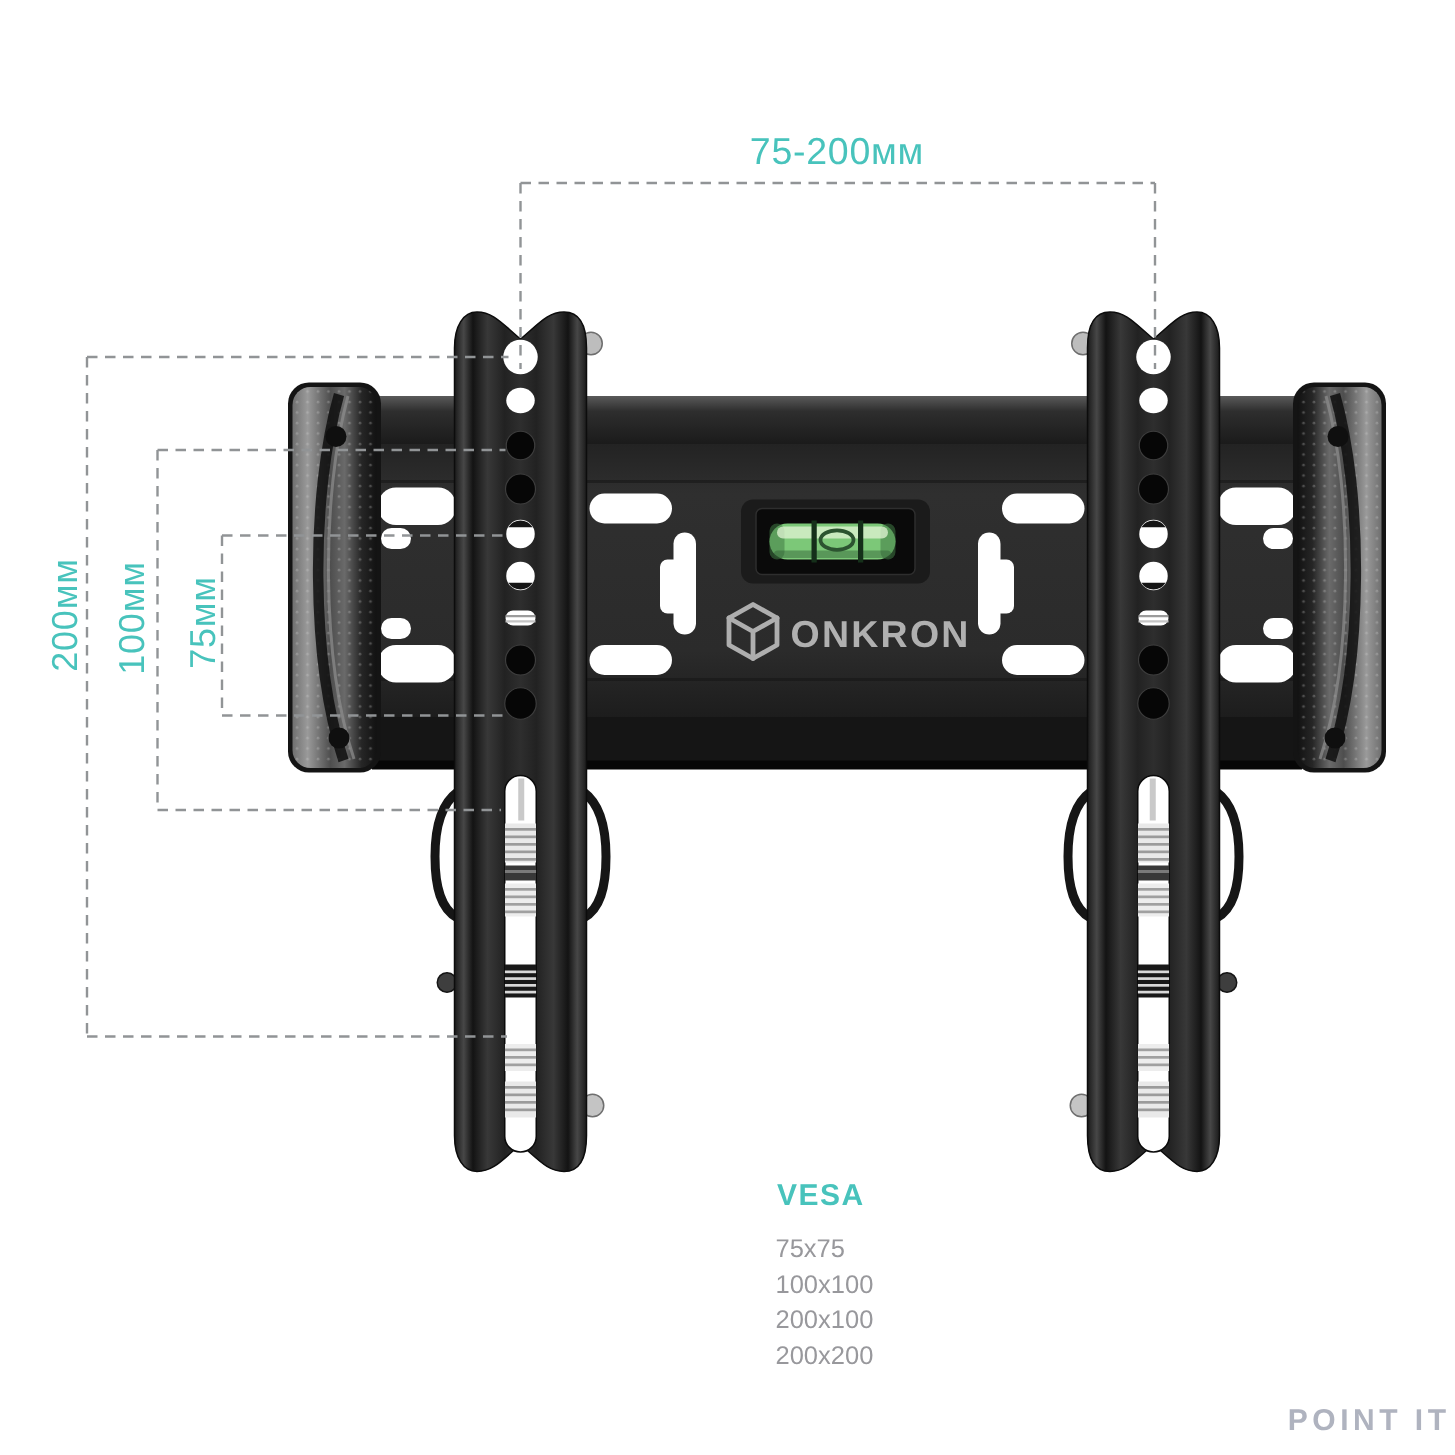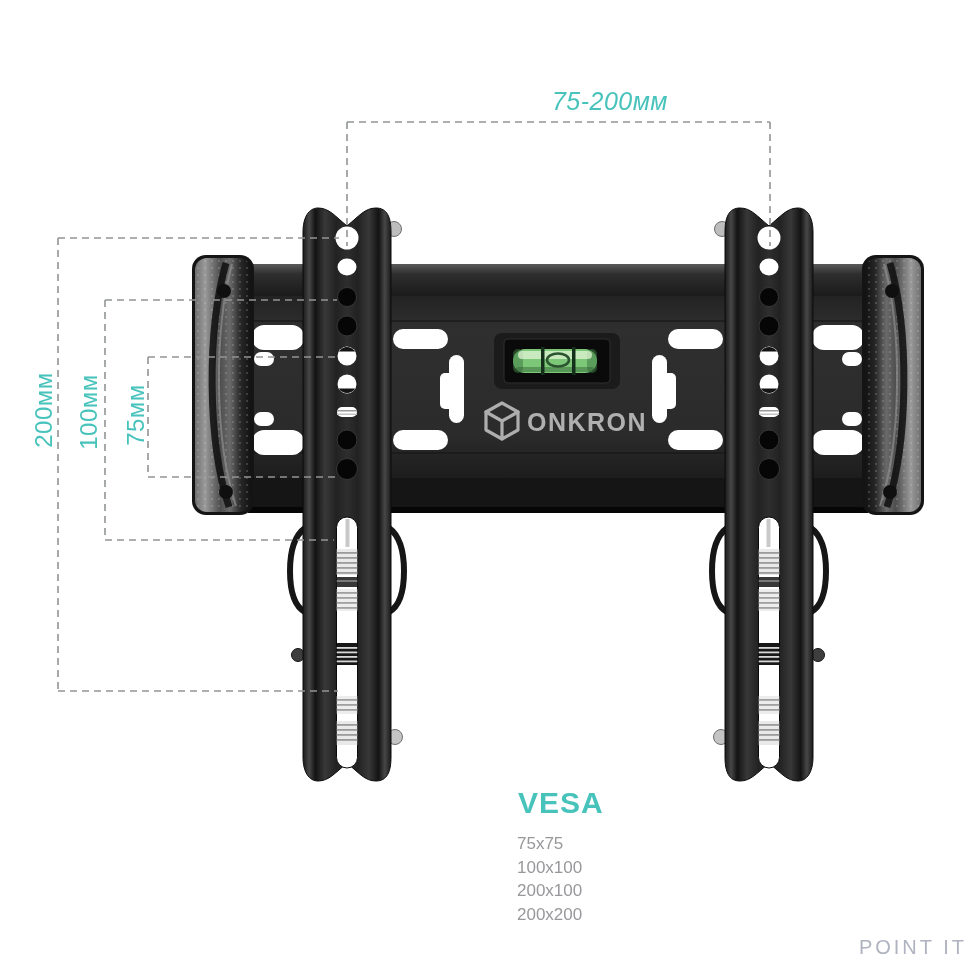--- a/index.html
+++ b/index.html
@@ -6,33 +6,33 @@
   .stage{
     position:relative;width:970px;height:970px;background:#fff;overflow:hidden;
     font-family:"Liberation Sans", sans-serif;
   }
   .stage svg{position:absolute;left:0;top:0;}
   .dim-label{
     position:absolute;color:var(--accent,#48c3bc);font-size:25px;font-weight:400;
     letter-spacing:.5px;white-space:nowrap;
   }
   .dim-label.rot{transform:rotate(-90deg);font-size:24px;}
-  .dim-label.top-lab{width:220px;text-align:right;font-style:italic;}
+  .dim-label.top-lab{width:220px;text-align:center;}
   .rot{width:140px;height:30px;line-height:30px;text-align:center;}
   .vesa{position:absolute;left:517px;top:786px;}
   .vesa-heading{
-    color:var(--accent,#48c3bc);font-size:30px;font-weight:bold;letter-spacing:1px;
+    color:var(--accent,#48c3bc);font-size:20px;font-weight:bold;letter-spacing:1px;
     margin:0 0 12px 1px;
   }
   .vesa-size{
     color:var(--vesa-gray,#98989c);font-size:17px;line-height:23.5px;font-weight:400;
   }
   .watermark{
     position:absolute;right:3px;top:936px;color:var(--wm,#a7abb9);
-    font-size:20px;font-weight:normal;letter-spacing:3px;opacity:.9;white-space:nowrap;
+    font-size:20px;font-weight:bold;letter-spacing:3px;opacity:.9;white-space:nowrap;
   }
   .dim-lines path{stroke:var(--dim,#919496);stroke-width:1.6;stroke-dasharray:7 5;fill:none;}
   svg text.logo-text{
     font-family:"Liberation Sans", sans-serif;font-weight:bold;font-size:25px;
     letter-spacing:1.5px;fill:#b0b0b0;
   }
 </style>
 </head>
 <body>
 

